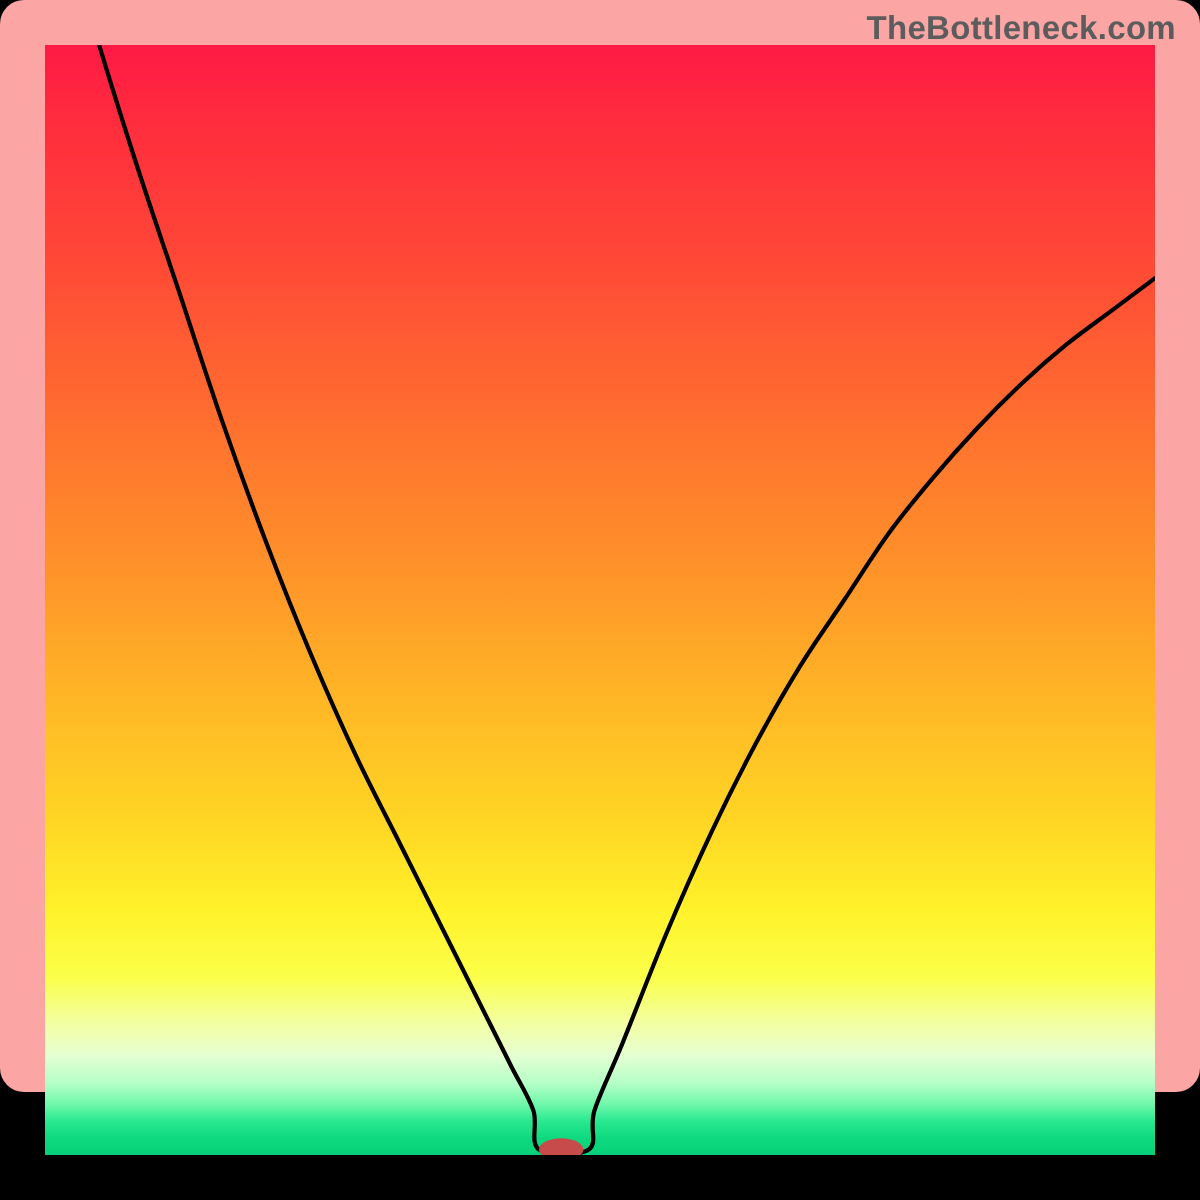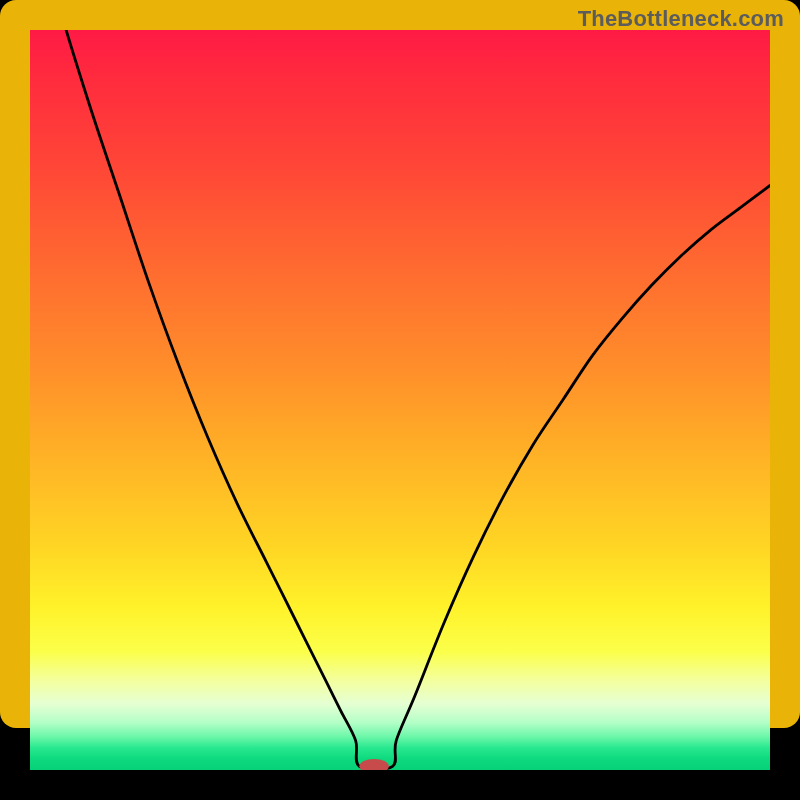--- a/index.html
+++ b/index.html
@@ -8,21 +8,21 @@
     width: 800px;
     height: 800px;
     background: #000;
     overflow: hidden;
     font-family: Arial, Helvetica, sans-serif;
   }
   .frame {
     position: relative;
     width: 800px;
     height: 728px;
-    background: #eab308;
+    background: #fca5a5;
     border-radius: 16px;
   }
   .watermark {
     position: absolute;
     top: 6px;
     right: 16px;
     color: #5c5c5c;
     font-size: 22px;
     font-weight: 600;
     letter-spacing: 0.2px;

